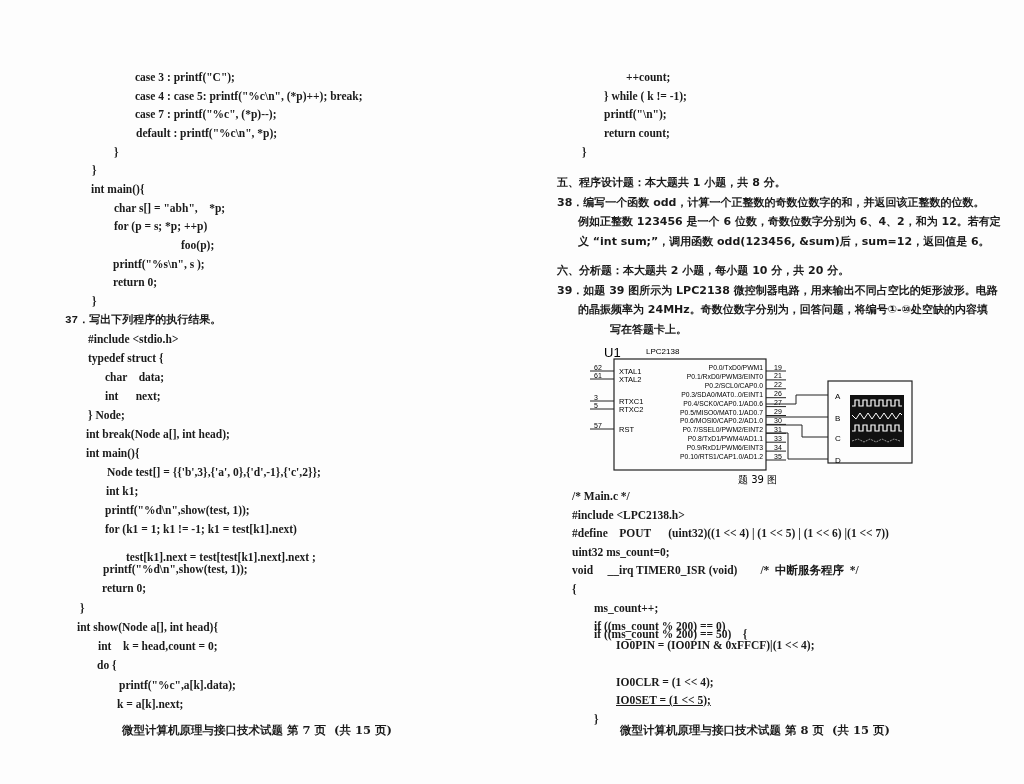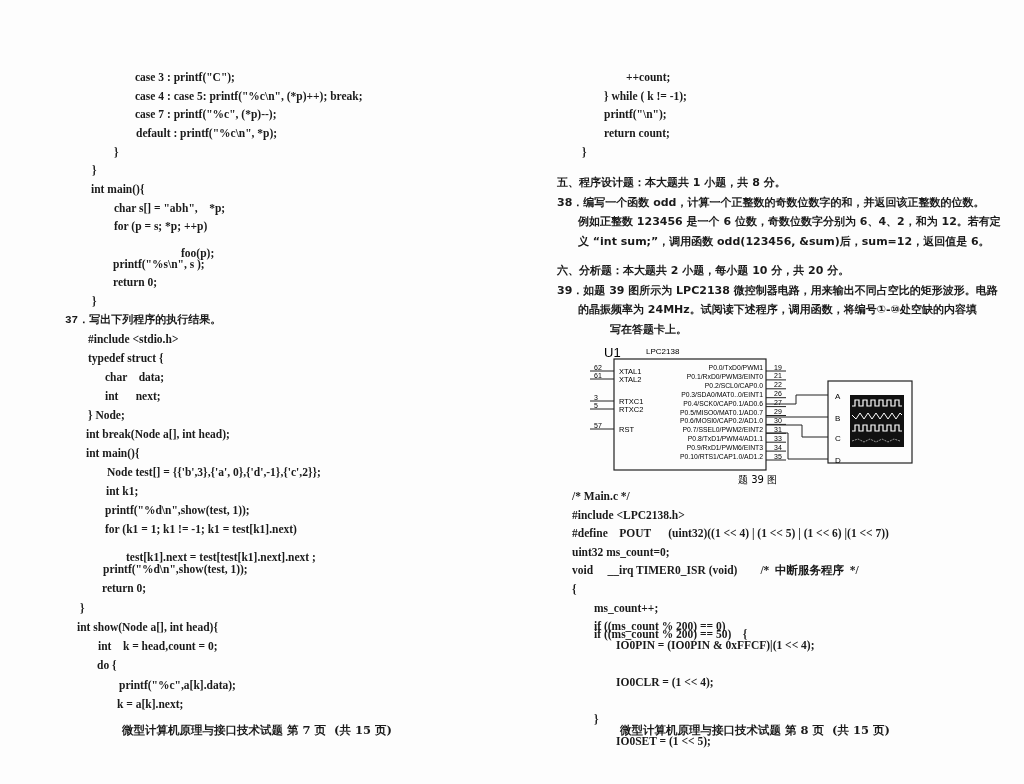--- a/index.html
+++ b/index.html
@@ -20,21 +20,21 @@
 <div id="left-page">
     <div class="line bold" style="left: 135px; top: 70px;">case 3 : printf("C");</div>
     <div class="line bold" style="left: 135px; top: 89px;">case 4 : case 5: printf("%c\n", (*p)++); break;</div>
     <div class="line bold" style="left: 135px; top: 107px;">case 7 : printf("%c", (*p)--);</div>
     <div class="line bold" style="left: 136px; top: 126px;">default : printf("%c\n", *p);</div>
     <div class="line bold" style="left: 114px; top: 145px;">}</div>
     <div class="line bold" style="left: 92px; top: 163px;">}</div>
     <div class="line bold" style="left: 91px; top: 182px;">int main(){</div>
     <div class="line bold" style="left: 114px; top: 201px;">char s[] = "abh",    *p;</div>
     <div class="line bold" style="left: 114px; top: 219px;">for (p = s; *p; ++p)</div>
-    <div class="line bold" style="left: 136px; top: 246px; padding-left: 45px;">foo(p);</div>
+    <div class="line bold" style="left: 136px; top: 238px; padding-left: 45px;">foo(p);</div>
     <div class="line bold" style="left: 113px; top: 257px;">printf("%s\n", s );</div>
     <div class="line bold" style="left: 113px; top: 275px;">return 0;</div>
     <div class="line bold" style="left: 92px; top: 294px;">}</div>
     <div class="line cn" style="left: 65px; top: 313px; font-family: Liberation Mono, monospace;">37．写出下列程序的执行结果。</div>
     <div class="line bold" style="left: 88px; top: 332px;">#include &lt;stdio.h&gt;</div>
     <div class="line bold" style="left: 88px; top: 351px;">typedef struct {</div>
     <div class="line bold" style="left: 105px; top: 370px;">char    data;</div>
     <div class="line bold" style="left: 105px; top: 389px;">int      next;</div>
     <div class="line bold" style="left: 88px; top: 408px;">} Node;</div>
     <div class="line bold" style="left: 86px; top: 427px;">int break(Node a[], int head);</div>
@@ -59,34 +59,34 @@
     <div class="line bold" style="left: 604px; top: 89px;">} while ( k != -1);</div>
     <div class="line bold" style="left: 604px; top: 107px;">printf("\n");</div>
     <div class="line bold" style="left: 604px; top: 126px;">return count;</div>
     <div class="line bold" style="left: 582px; top: 145px;">}</div>
     <div class="line cn" style="left: 557px; top: 176px;">五、程序设计题：本大题共 1 小题，共 8 分。</div>
     <div class="line cn" style="left: 557px; top: 264px;">六、分析题：本大题共 2 小题，每小题 10 分，共 20 分。</div>
     <div class="line cn" style="left: 557px; top: 196px;">38．编写一个函数 odd，计算一个正整数的奇数位数字的和，并返回该正整数的位数。</div>
     <div class="line cn" style="left: 578px; top: 215px;">例如正整数 123456 是一个 6 位数，奇数位数字分别为 6、4、2，和为 12。若有定</div>
     <div class="line cn" style="left: 578px; top: 235px;">义 “int sum;”，调用函数 odd(123456, &amp;sum)后，sum=12，返回值是 6。</div>
     <div class="line cn" style="left: 557px; top: 284px;">39．如题 39 图所示为 LPC2138 微控制器电路，用来输出不同占空比的矩形波形。电路</div>
-    <div class="line cn" style="left: 578px; top: 303px;">的晶振频率为 24MHz。试阅读下述程序，调用函数，将编号①-⑩处空缺的内容填</div>
+    <div class="line cn" style="left: 578px; top: 303px;">的晶振频率为 24MHz。奇数位数字分别为，回答问题，将编号①-⑩处空缺的内容填</div>
     <div class="line cn" style="left: 578px; top: 323px; margin-left: 32px;">写在答题卡上。</div>
     <div class="line bold" style="left: 572px; top: 489px;">/* Main.c */</div>
     <div class="line bold" style="left: 572px; top: 508px;">#include &lt;LPC2138.h&gt;</div>
     <div class="line bold" style="left: 572px; top: 526px;">#define    POUT      (uint32)((1 &lt;&lt; 4) | (1 &lt;&lt; 5) | (1 &lt;&lt; 6) |(1 &lt;&lt; 7))</div>
     <div class="line bold" style="left: 572px; top: 545px;">uint32 ms_count=0;</div>
     <div class="line bold" style="left: 572px; top: 563px;">void     __irq TIMER0_ISR (void)        /*  中断服务程序  */</div>
     <div class="line bold" style="left: 572px; top: 582px;">{</div>
     <div class="line bold" style="left: 594px; top: 601px;">ms_count++;</div>
     <div class="line bold" style="left: 594px; top: 619px;">if ((ms_count % 200) == 0)</div>
     <div class="line bold" style="left: 616px; top: 638px;">IO0PIN = (IO0PIN &amp; 0xFFCF)|(1 &lt;&lt; 4);</div>
     <div class="line bold" style="left: 594px; top: 627px;">if ((ms_count % 200) == 50)    {</div>
     <div class="line bold" style="left: 616px; top: 675px;">IO0CLR = (1 &lt;&lt; 4);</div>
-    <div class="line bold" style="left: 616px; top: 734px;">IO0SET = (1 &lt;&lt; 5);</div>
+    <div class="line bold" style="left: 616px; top: 693px; text-decoration: underline;">IO0SET = (1 &lt;&lt; 5);</div>
     <div class="line bold" style="left: 594px; top: 712px;">}</div>
     <div class="footer" style="left: 620px; top: 723px;">微型计算机原理与接口技术试题 第 8 页  (共 15 页)</div>
   </div>
 
 <div class="figure">
   <svg viewBox="0 0 360 145" xmlns="http://www.w3.org/2000/svg" font-family="Liberation Sans, sans-serif">
     <text x="16" y="14" font-size="13">U1</text>
     <text x="58" y="11" font-size="8">LPC2138</text>
     <rect x="26" y="16" width="152" height="111" fill="none" stroke="#222" stroke-width="1.2"></rect>
     <g id="left-pins">

